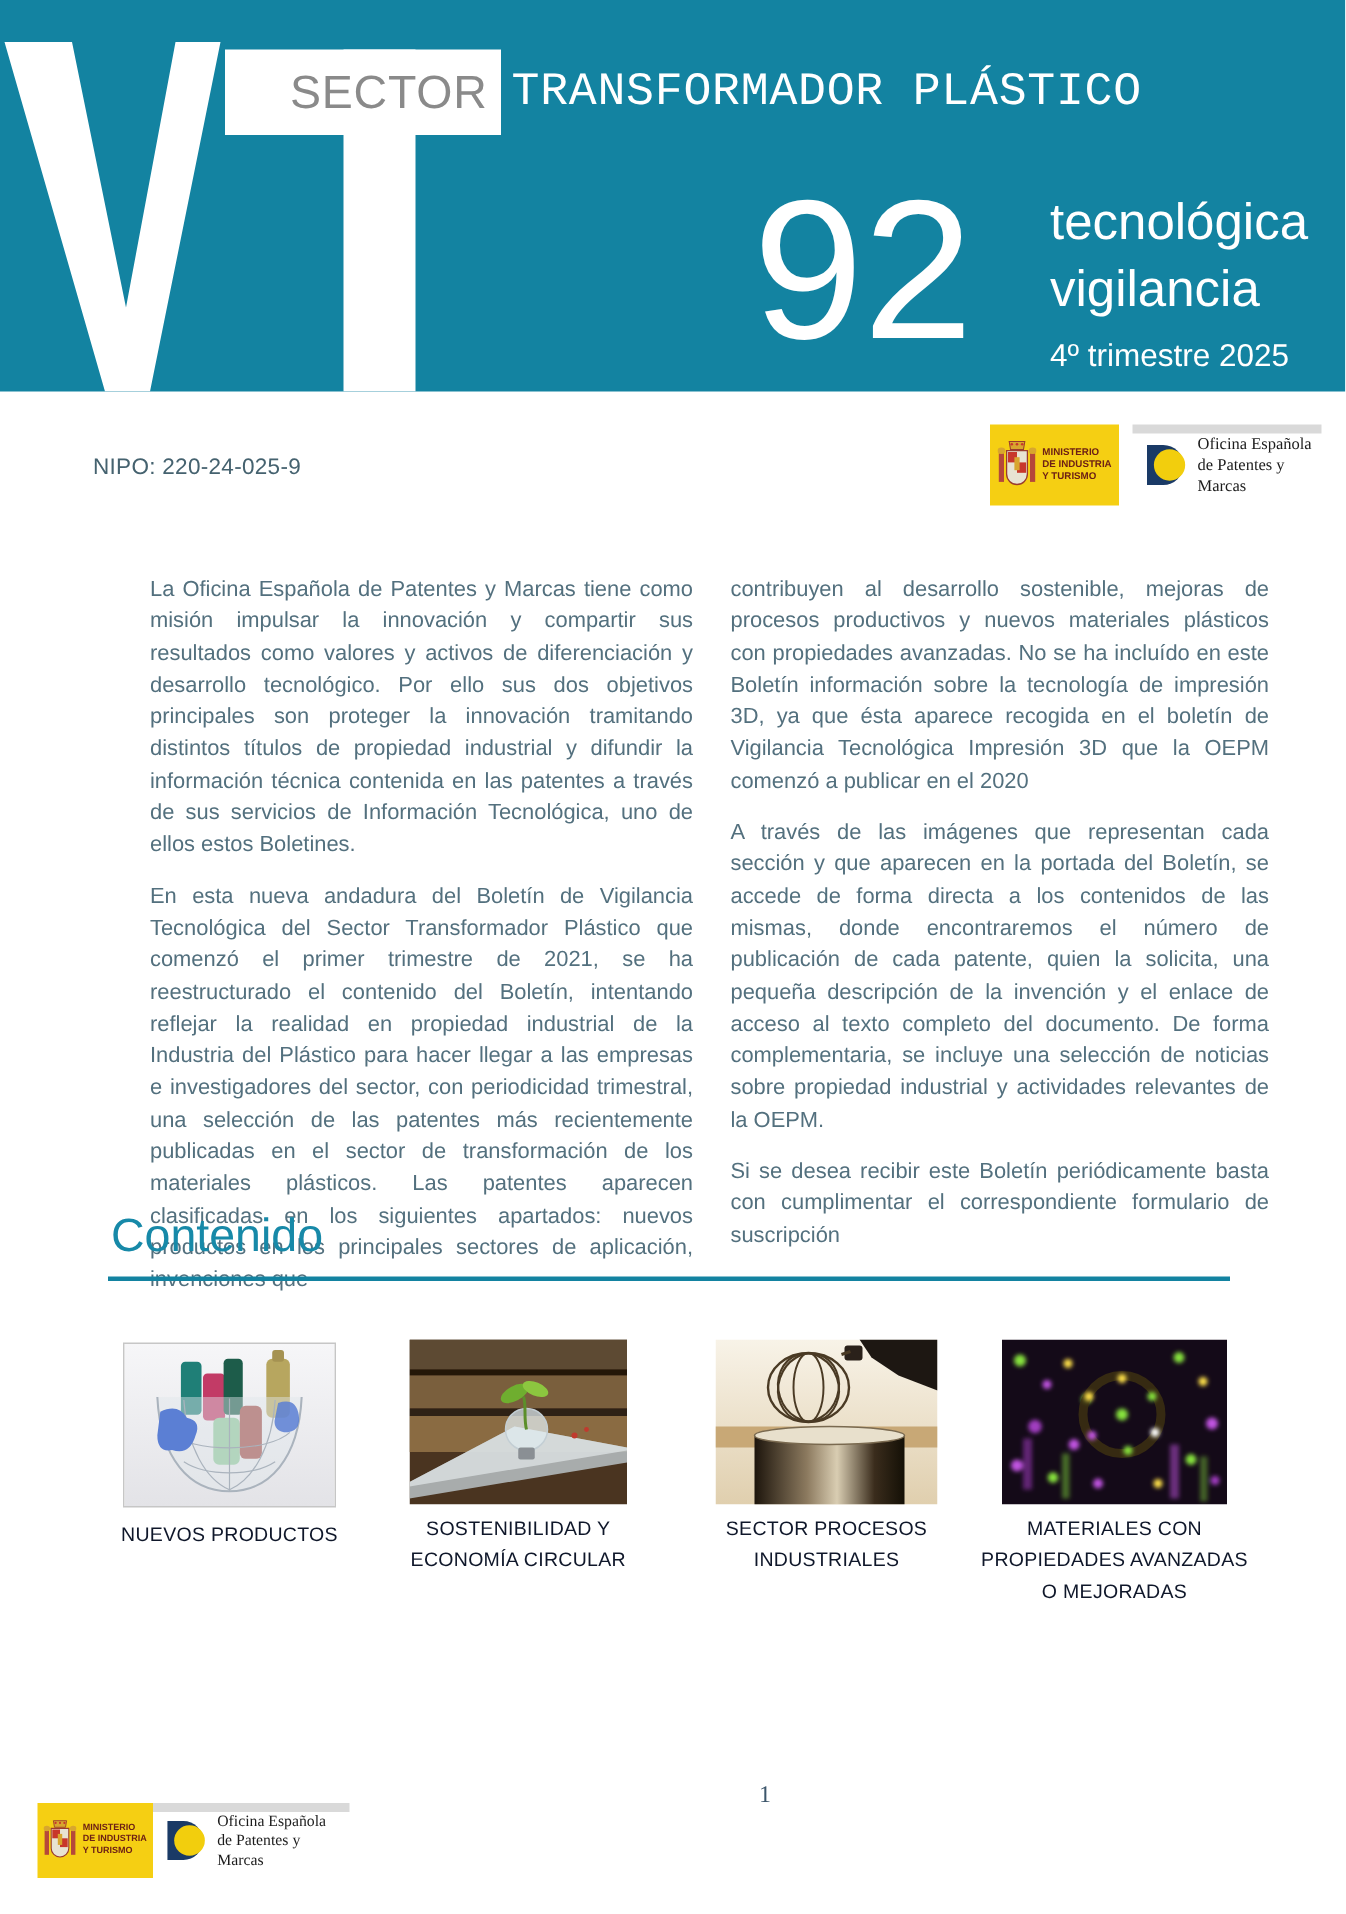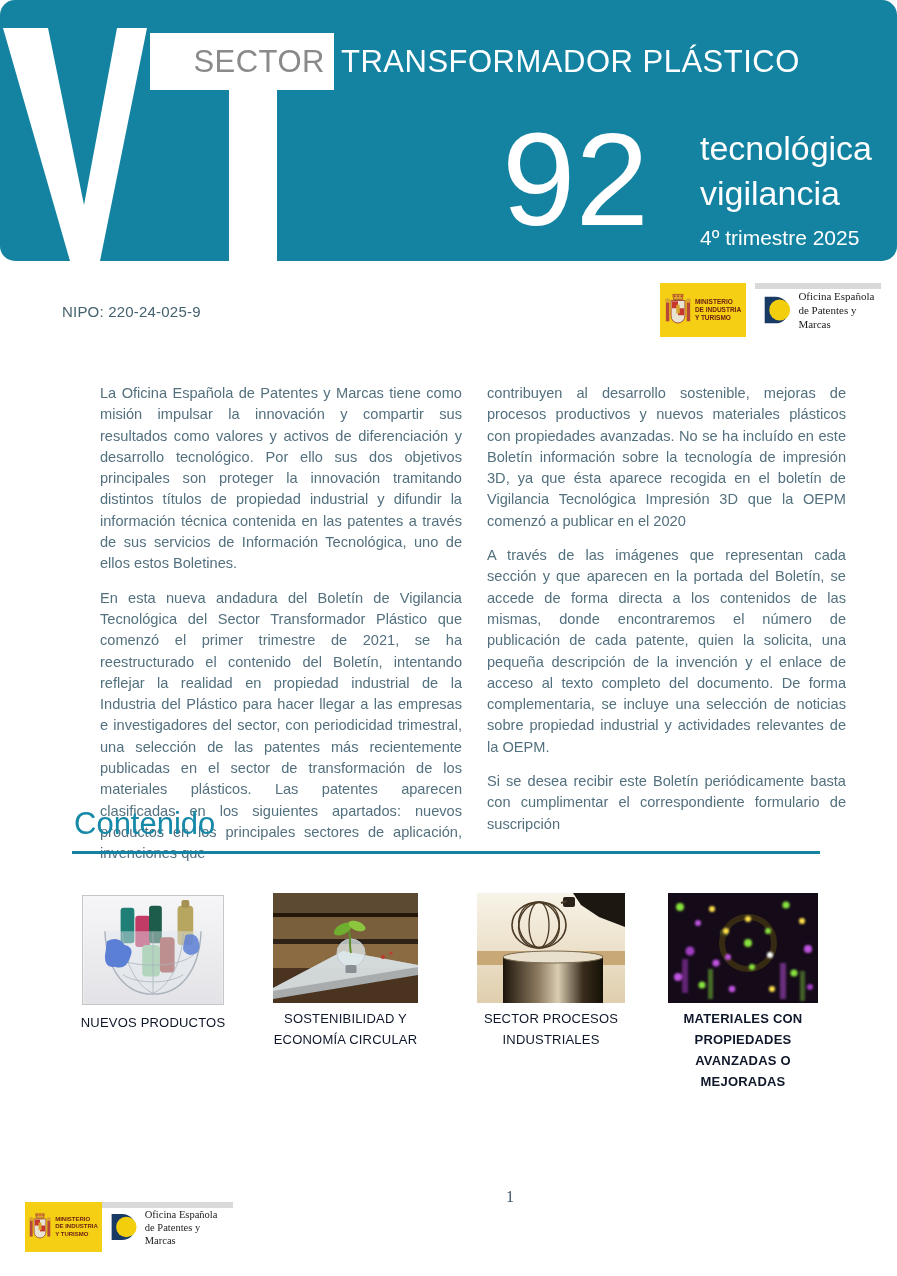--- a/index.html
+++ b/index.html
@@ -4,30 +4,30 @@
 <style>
   * { margin:0; padding:0; box-sizing:border-box; }
   html,body { background:#ffffff; }
   .page {
     position:relative; width:897px; height:1276px; margin:0 auto;
     background:#ffffff; overflow:hidden;
     font-family:"Liberation Sans", sans-serif;
   }
 
   
-  .band { position:absolute; left:0; top:0; width:897px; height:261px; background:#1383A1;border-radius:15px; }
+  .band { position:absolute; left:0; top:0; width:897px; height:261px; background:#1383A1; }
   .vt-svg { position:absolute; left:0; top:0; }
   .kicker-highlight {
     position:absolute; left:150px; top:33px; width:180px; height:57px;
     line-height:57px; text-align:right; padding-right:5px;
     font-size:31px; color:#8a8a8a; letter-spacing:0.5px;
   }
   .kicker-rest {
     position:absolute; left:341px; top:33px; height:57px; line-height:57px;
-    font-size:31px; color:#ffffff; letter-spacing:0.5px; white-space:nowrap;
+    font-size:31px; color:#ffffff; letter-spacing:0.5px; white-space:nowrap;font-family:Liberation Mono, monospace;
   }
   .issue-number {
     position:absolute; left:502px; top:124px; width:145px;
     font-size:132px; line-height:112px; color:#ffffff; text-align:center;
   }
   .masthead { position:absolute; left:700px; top:126px; color:#ffffff; }
   .masthead .t1 { font-size:34px; line-height:45px; }
   .masthead .t2 { font-size:21px; line-height:26px; margin-top:9px; }
 
   
@@ -74,21 +74,21 @@
   .t2-pos { left:273px; top:893px; }
   .t3-pos { left:477px; top:893px; }
   .t4-pos { left:668px; top:893px; }
   .t1-pos .img { width:142px; height:110px; border:1px solid #c6c6c6; }
   .t2-pos .img { width:145px; height:110px; }
   .t3-pos .img { width:148px; height:110px; }
   .t4-pos .img { width:150px; height:110px; }
   .t1-pos .cap { left:-20px; top:117px; width:182px; }
   .t2-pos .cap { left:-18px; top:115px; width:181px; }
   .t3-pos .cap { left:-16px; top:115px; width:180px; }
-  .t4-pos .cap { left:-15px; top:115px; width:180px;font-weight:bold; }
+  .t4-pos .cap { left:-15px; top:115px; width:180px; }
 
   
   .page-number {
     position:absolute; left:498px; top:1188px; width:24px; text-align:center;
     font-family:"Liberation Serif", serif; font-size:16px; color:#3d566b;
   }
 </style>
 </head>
 <body>
 

